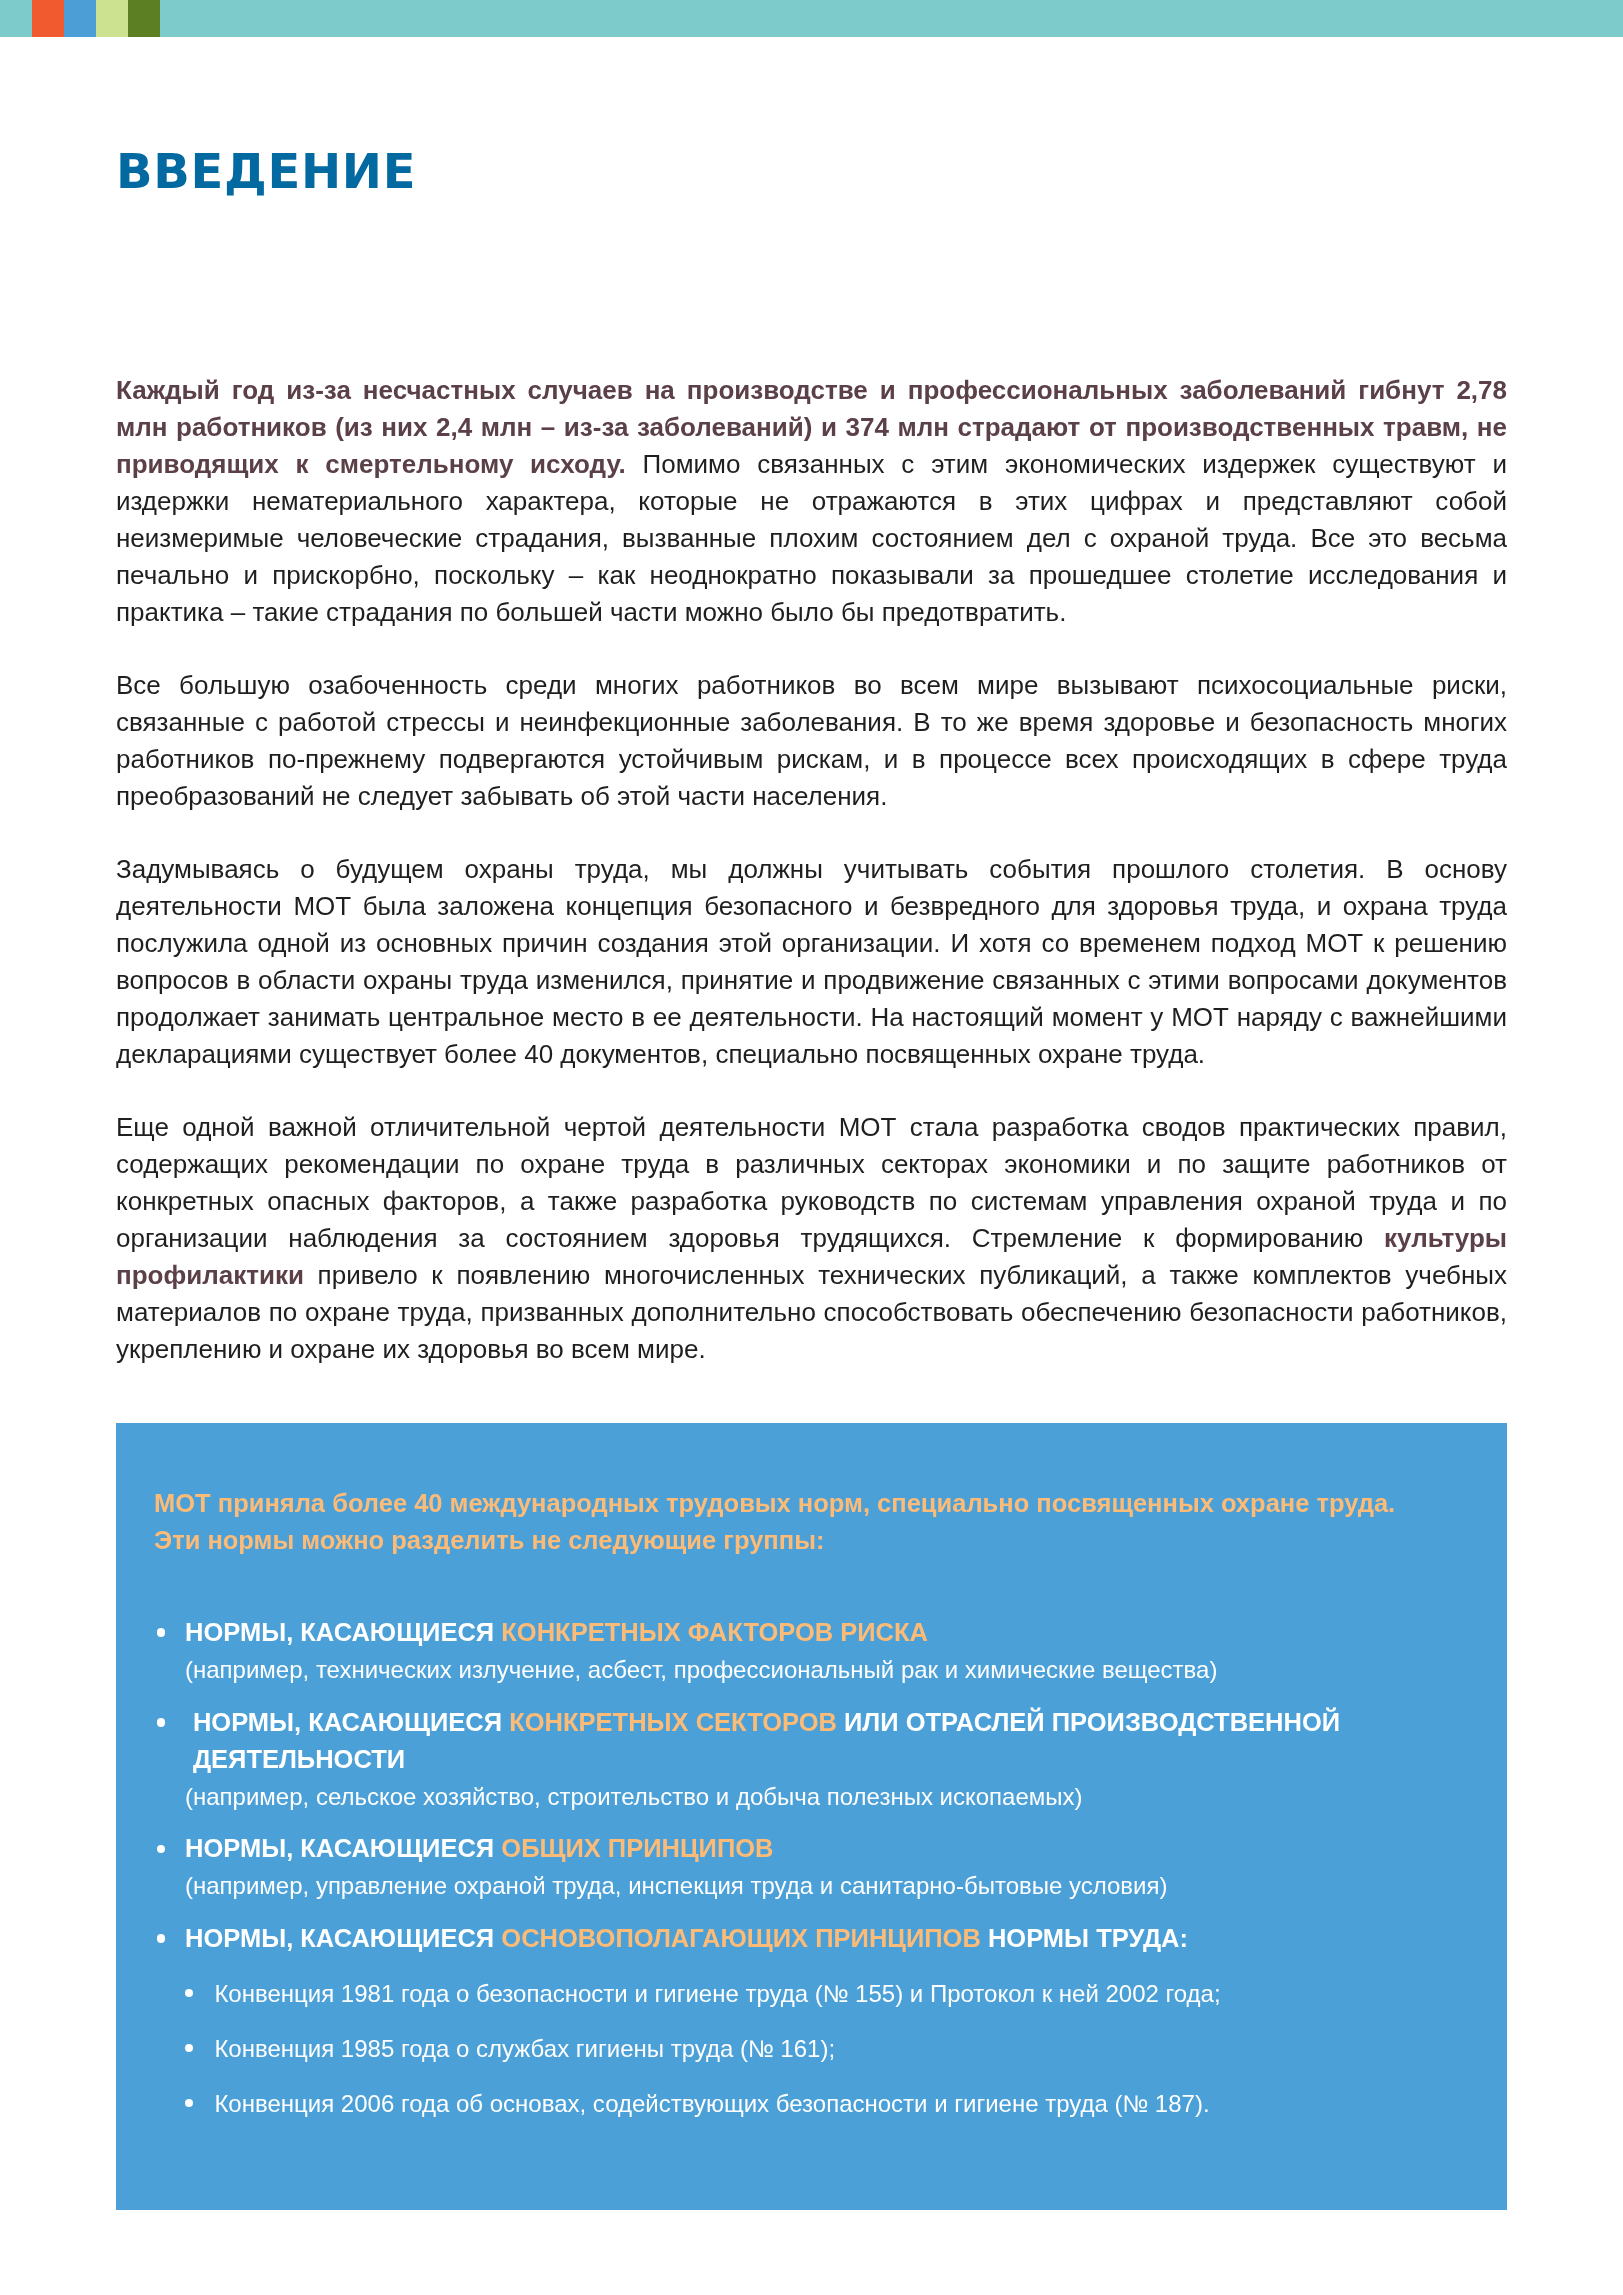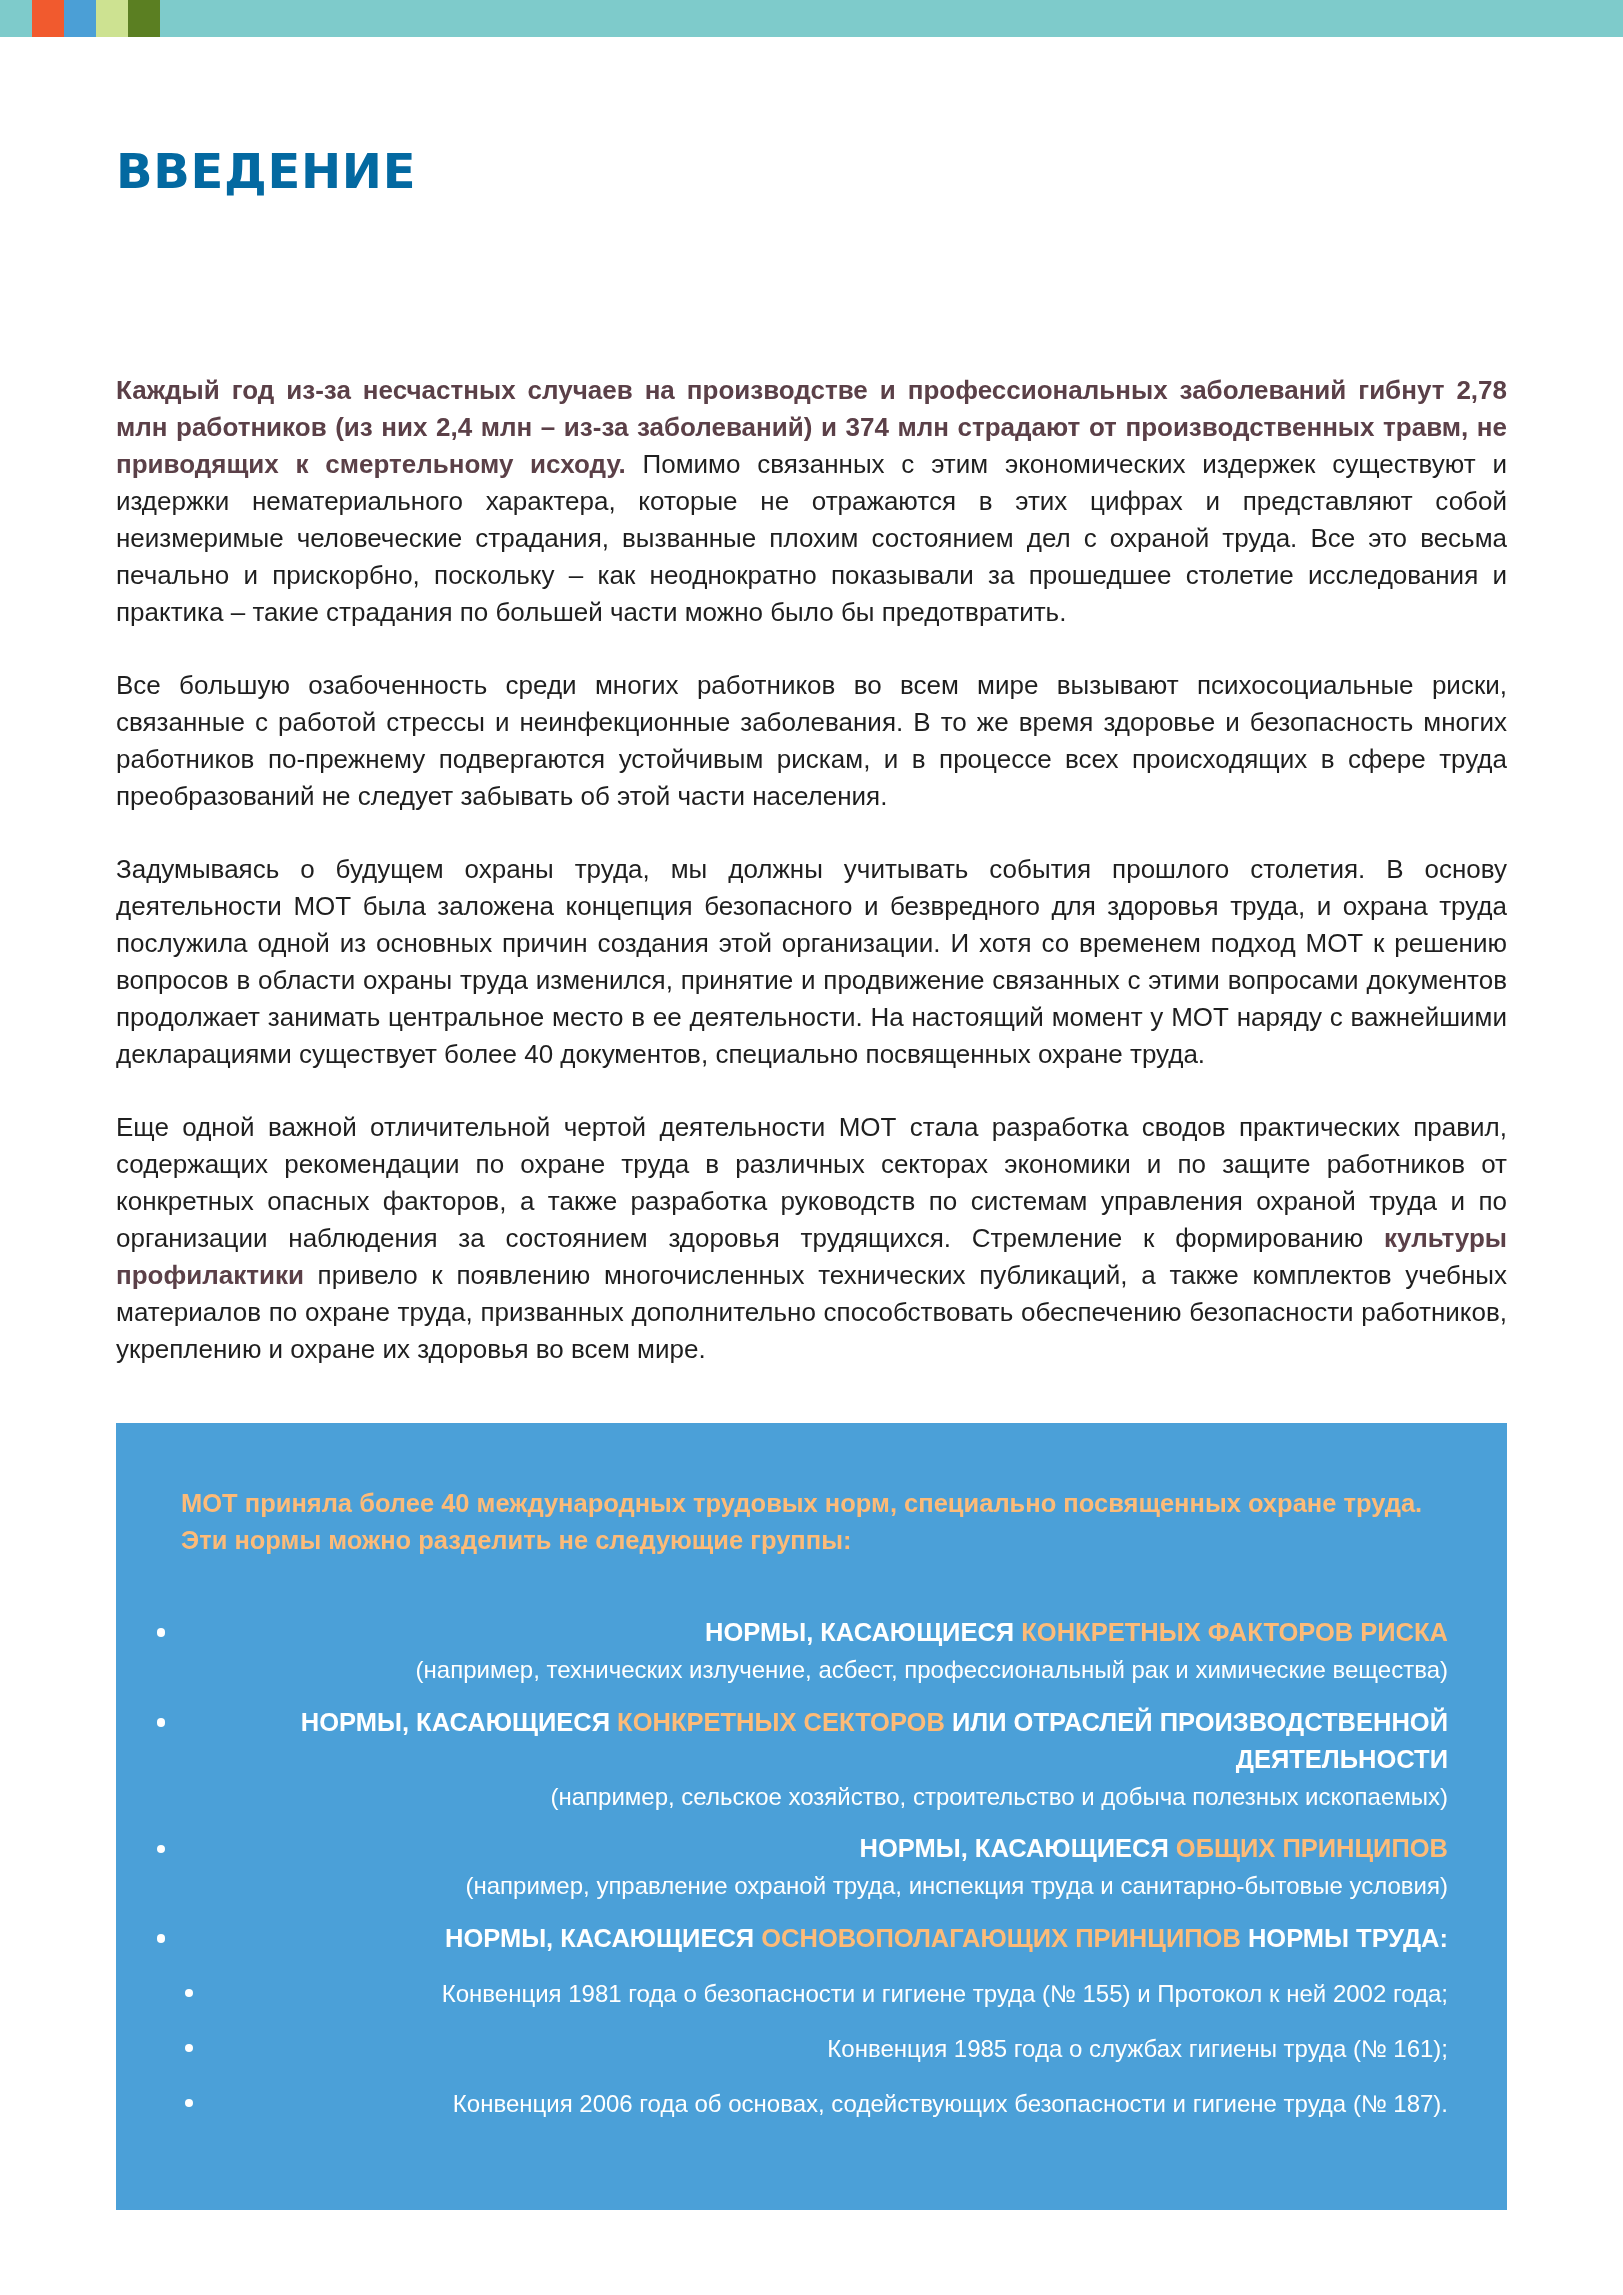--- a/index.html
+++ b/index.html
@@ -13,23 +13,23 @@
     .sw-4 { left: 128px; background: #5b7f22; }
 
     .page-title { position: absolute; left: 116px; top: 147px; margin: 0; font-family: "DejaVu Sans", sans-serif; font-weight: bold; font-size: 48px; letter-spacing: 0.7px; color: #0369a1; line-height: 1; }
 
     .content { position: absolute; left: 116px; top: 372px; width: 1391px; }
     .para { margin: 0 0 36px 0; font-size: 26px; line-height: 37px; text-align: justify; color: #1f1f1f; }
     .hl { color: #5b4048; font-weight: bold; }
 
     .info-box { position: absolute; left: 116px; top: 1423px; width: 1391px; height: 787px; background: #4ba0d8; box-sizing: border-box; padding: 62px 59px 0 38px; }
     .box-intro { margin: 0 0 55px 0; color: #fdbb78; font-weight: bold; font-size: 25.5px; line-height: 37px; }
-    .box-intro span { display: block; margin-left: 27px; }
+    .box-intro span { display: block; }
 
-    .group-list { list-style: none; margin: 0; padding: 0; text-align: right; }
+    .group-list { list-style: none; margin: 0; padding: 0; }
     .group-item { position: relative; padding-left: 31px; margin-bottom: 15.7px; }
     .bullet { position: absolute; left: 2.6px; top: 14.4px; width: 8.5px; height: 8.5px; border-radius: 50%; background: #ffffff; }
     .group-head { color: #ffffff; font-weight: bold; font-size: 25.5px; line-height: 37px; text-transform: none; }
     .group-head.indent { padding-left: 7.9px; }
     .group-head .orange { color: #fdbb78; }
     .group-example { color: #ffffff; font-size: 24px; line-height: 37px; }
 
     .sub-list { list-style: none; margin: 11.8px 0 0 0; padding: 0; }
     .sub-item { position: relative; padding-left: 29.4px; color: #ffffff; font-size: 24px; line-height: 37px; margin-bottom: 17.7px; margin-top: 18px; }
     .sub-item .bullet { left: 0; top: 14.4px; width: 7.9px; height: 7.9px; }

